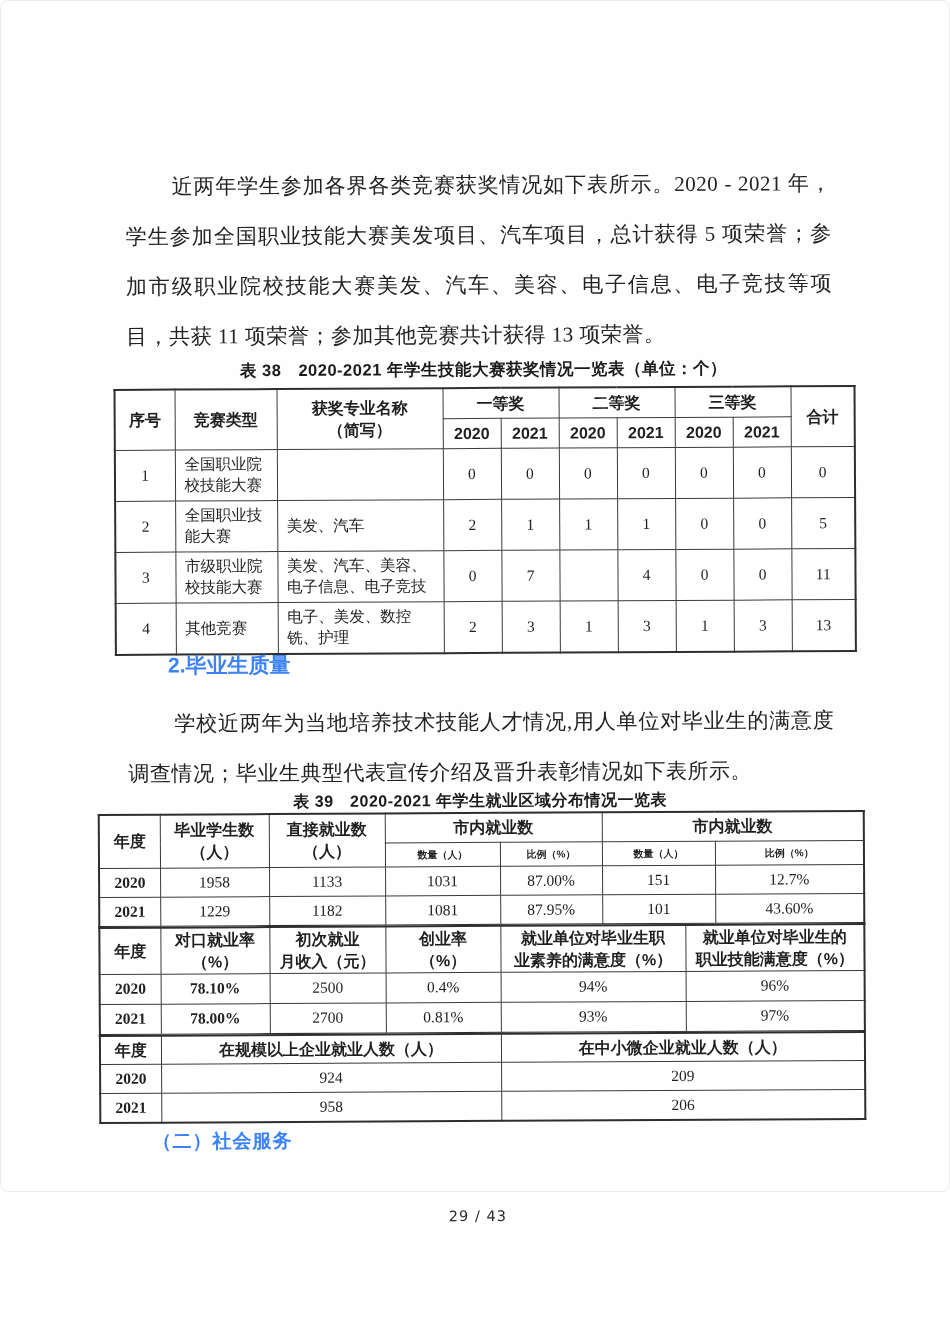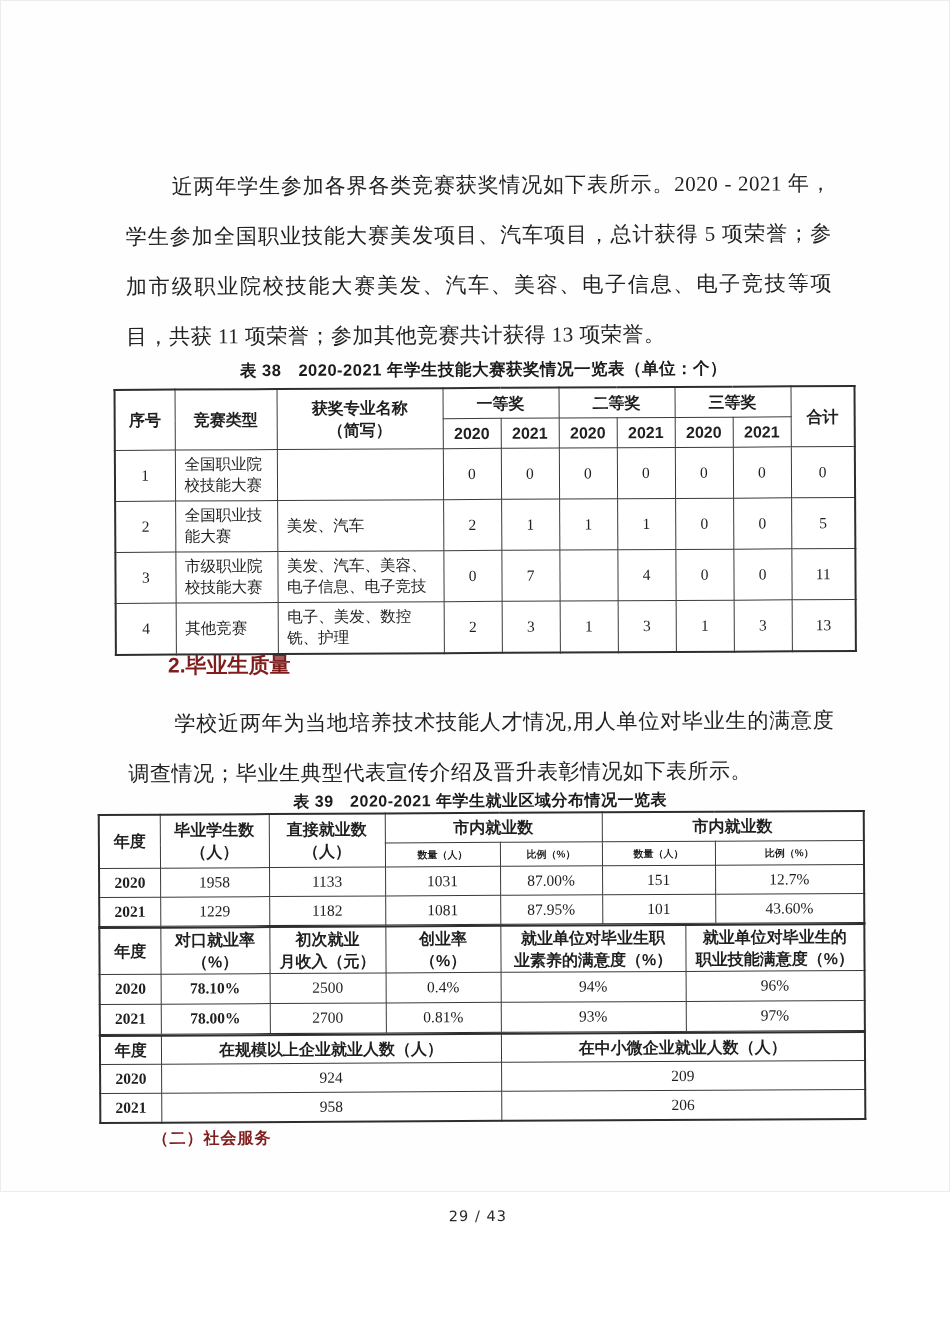--- a/index.html
+++ b/index.html
@@ -7,20 +7,21 @@
     width:950px;height:1344px;
     background:#ffffff;
     font-family:"Liberation Serif","DejaVu Serif",serif;
     color:#1d1d1d;
     overflow:hidden;
   }
   #page{
     position:relative;width:950px;height:1192px;
     background:#fefefe;
     box-shadow:inset 0 0 0 1px #ececec;
+    border-radius:8px;
   }
   #sheet{
     position:absolute;left:0;top:0;width:950px;height:1344px;
     transform:rotate(-0.3deg);
     transform-origin:50% 50%;
   }
   .abs{position:absolute;}
 
   
   .para{
@@ -30,21 +31,21 @@
     text-align:justify;
     letter-spacing:0.5px;
     color:#222;
     white-space:normal;
   }
   .indent{text-indent:2.2em;}
 
   
   .hd{
     font-family:"Liberation Sans","DejaVu Sans",sans-serif;
-    font-weight:bold;color:#7f1d1d;
+    font-weight:bold;color:#3b82f6;
   }
 
   .caption{
     font-family:"Liberation Sans","DejaVu Sans",sans-serif;
     font-weight:bold;font-size:16.5px;color:#1b1b1b;
     text-align:center;letter-spacing:0.5px;
   }
 
   
   table{
@@ -307,18 +308,18 @@
         </tr>
         <tr>
           <td class="yearcell">2021</td>
           <td>958</td>
           <td>206</td>
         </tr>
       </tbody>
         </table>
     </div>
 
-    <div class="abs hd" style="left:150px;top:1127px;font-size:16px;letter-spacing:1px;">（二）社会服务</div>
+    <div class="abs hd" style="left:150px;top:1127px;font-size:19px;letter-spacing:1px;">（二）社会服务</div>
 
     <div class="abs pagenum" style="left:0;top:1208px;">29 / 43</div>
 
   </div>
 </div>
 
 </body></html>

